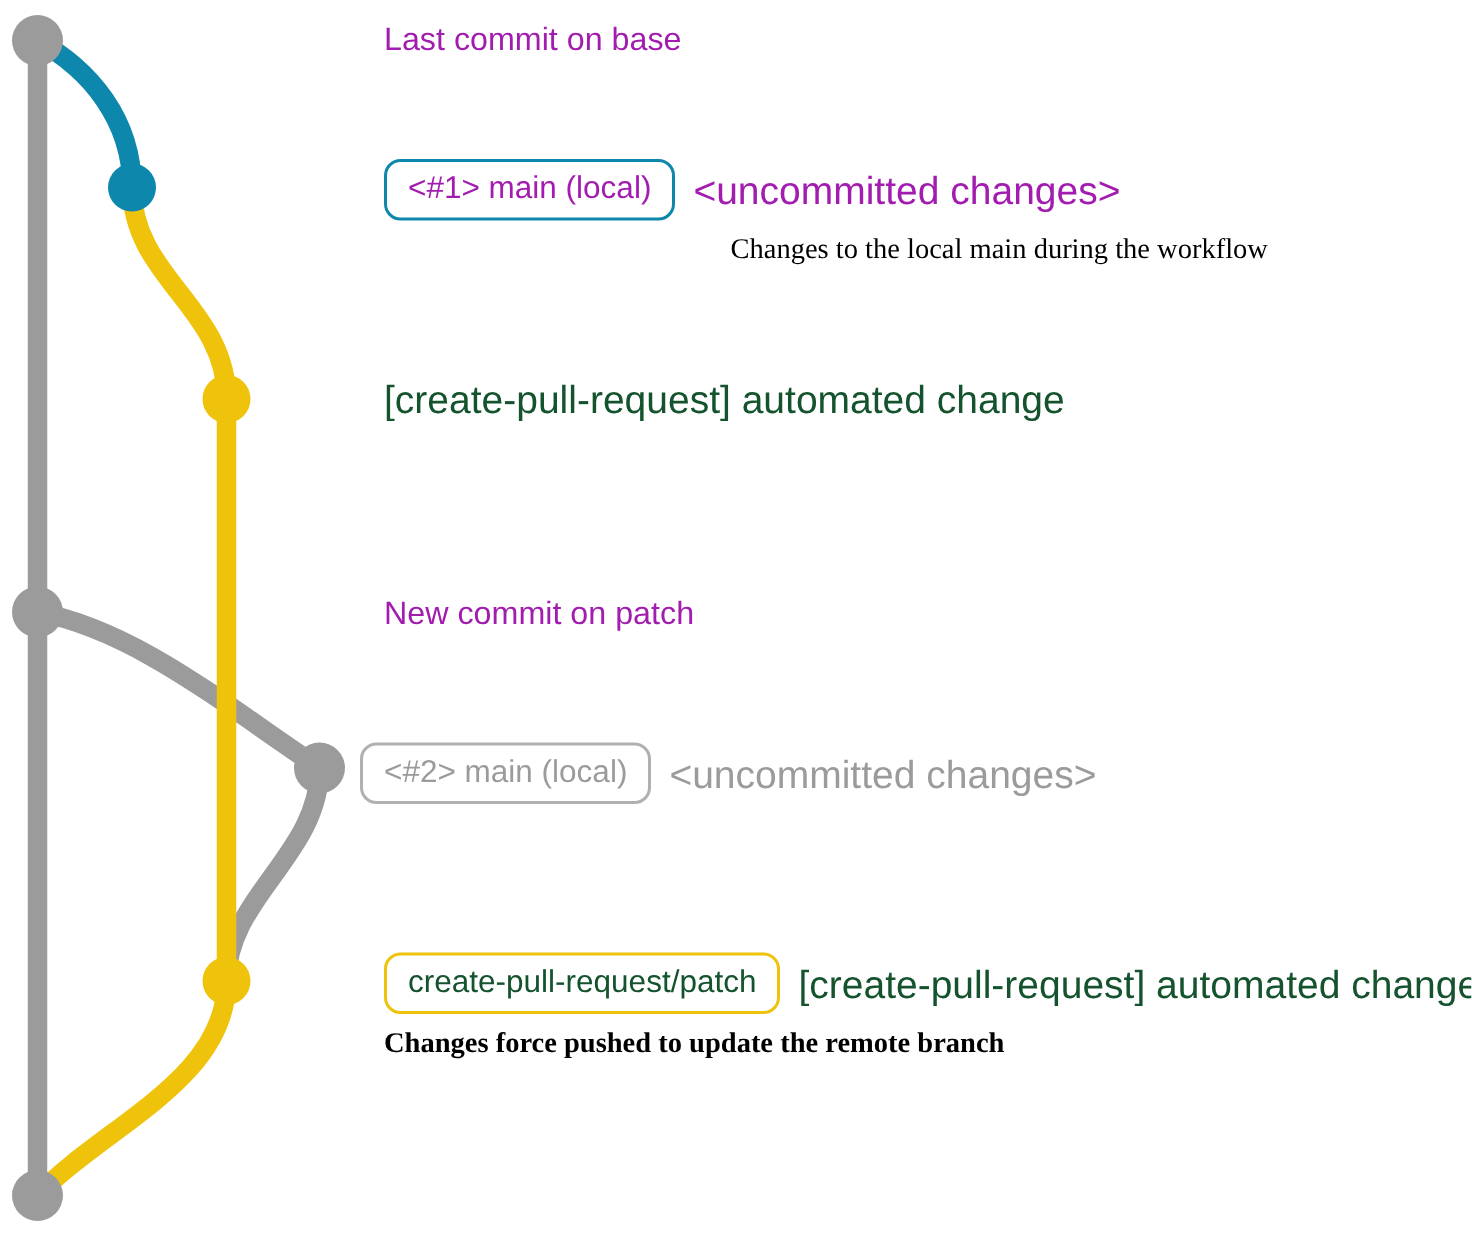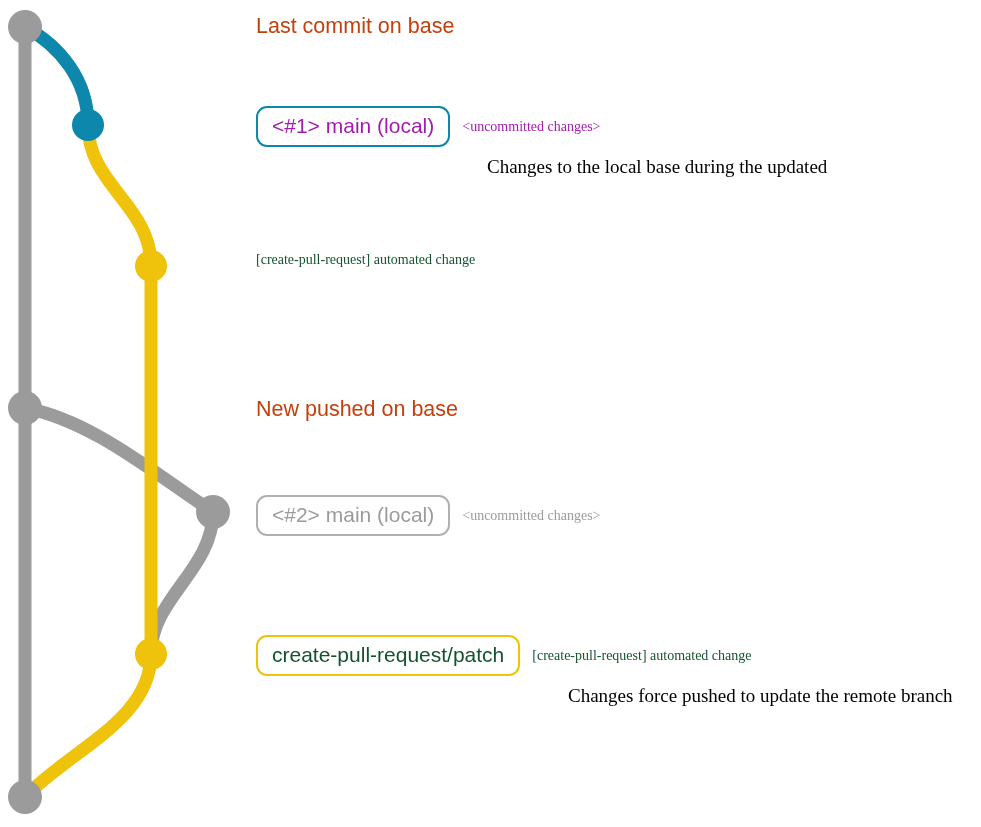--- a/index.html
+++ b/index.html
@@ -40,43 +40,43 @@
     border-width: 2px;
     border-style: solid;
     background: #ffffff;
     font-family: "Liberation Sans", sans-serif;
     font-size: 21px;
     line-height: 1;
     padding: 7px 14px 9px 14px;
     white-space: nowrap;
   }
   .subject {
-    font-family: Liberation Serif, serif;
-    font-size: 14px;
+    font-family: Liberation Sans, sans-serif;
+    font-size: 26px;
     line-height: 1;
     white-space: nowrap;
   }
   .headline {
     display: flex;
     align-items: center;
   }
   .headline .subject {
     margin-left: 12px;
   }
   .body-text {
     font-family: "Liberation Serif", serif;
     font-size: 19px;
     color: #000000;
     white-space: nowrap;
     margin-top: 9px;
   }
   .plain-note {
     font-family: "Liberation Sans", sans-serif;
     font-size: 21.5px;
-    color: #c2410c;
+    color: #a21caf;
     white-space: nowrap;
   }
   
   .c-blue   { color: #a21caf; }
   .c-yellow { color: #14532d; }
   .c-gray   { color: #9b9b9b; }
   .b-blue   { border-color: #0d87ab; }
   .b-yellow { border-color: #efc20b; }
   .b-gray   { border-color: #b0b0b0; }
 </style>
@@ -115,40 +115,40 @@
 
   <div class="row" style="left:256px; top:14px;">
     <div class="plain-note">Last commit on base</div>
   </div>
 
   <div class="row" style="left:256px; top:106px; flex-direction:column;">
     <div class="headline">
       <span class="pill b-blue c-blue">&lt;#1&gt; main (local)</span>
       <span class="subject c-blue">&lt;uncommitted changes&gt;</span>
     </div>
-    <div class="body-text" style="margin-left:231px;">Changes to the local base during the updated</div>
+    <div class="body-text" style="margin-left:231px;">Changes to the local main during the workflow</div>
   </div>
 
   <div class="row" style="left:256px; top:253px; flex-direction:column;">
     <div class="subject c-yellow">[create-pull-request] automated change</div>
   </div>
 
   <div class="row" style="left:256px; top:397px;">
-    <div class="plain-note">New pushed on base</div>
+    <div class="plain-note">New commit on patch</div>
   </div>
 
-  <div class="row" style="left:256px; top:495px; flex-direction:column;">
+  <div class="row" style="left:240px; top:495px; flex-direction:column;">
     <div class="headline">
       <span class="pill b-gray c-gray">&lt;#2&gt; main (local)</span>
       <span class="subject c-gray">&lt;uncommitted changes&gt;</span>
     </div>
   </div>
 
   <div class="row" style="left:256px; top:635px; flex-direction:column;text-align:right;">
     <div class="headline">
       <span class="pill b-yellow c-yellow">create-pull-request/patch</span>
       <span class="subject c-yellow">[create-pull-request] automated change</span>
     </div>
-    <div class="body-text" style="margin-left:312px;">Changes force pushed to update the remote branch</div>
+    <div class="body-text" style="font-weight:bold;">Changes force pushed to update the remote branch</div>
   </div>
 
 
 </div>
 
 </body></html>

